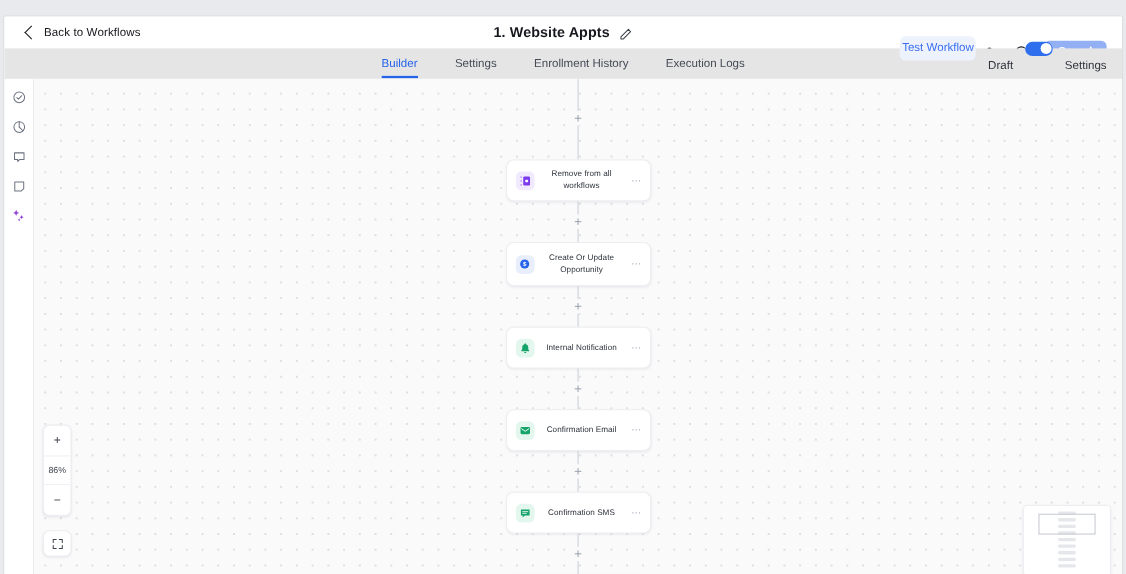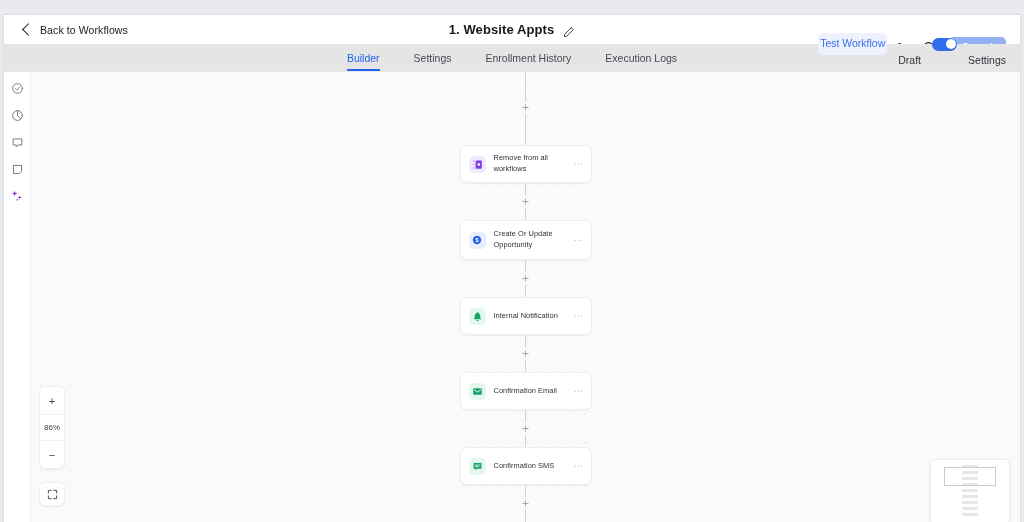--- a/index.html
+++ b/index.html
@@ -152,20 +152,21 @@
     width: 132px;
     background: #ffffff;
     border: 1px solid #edeef1;
     border-radius: 7px;
     box-shadow: 0 1px 2px rgba(16,24,40,0.05);
     display: flex; align-items: center;
     padding: 0 7px 0 8px;
     height: 38px;
     cursor: pointer;
     gap: 8px;
+    text-align: center;
   }
   .node.tall { height: 40px; }
   .node-icon {
     width: 17px; height: 17px; border-radius: 5px;
     display: flex; align-items: center; justify-content: center;
     flex: 0 0 17px;
   }
   .node-label {
     flex: 1;
     font-size: 7.4px; color: #2c313a;

